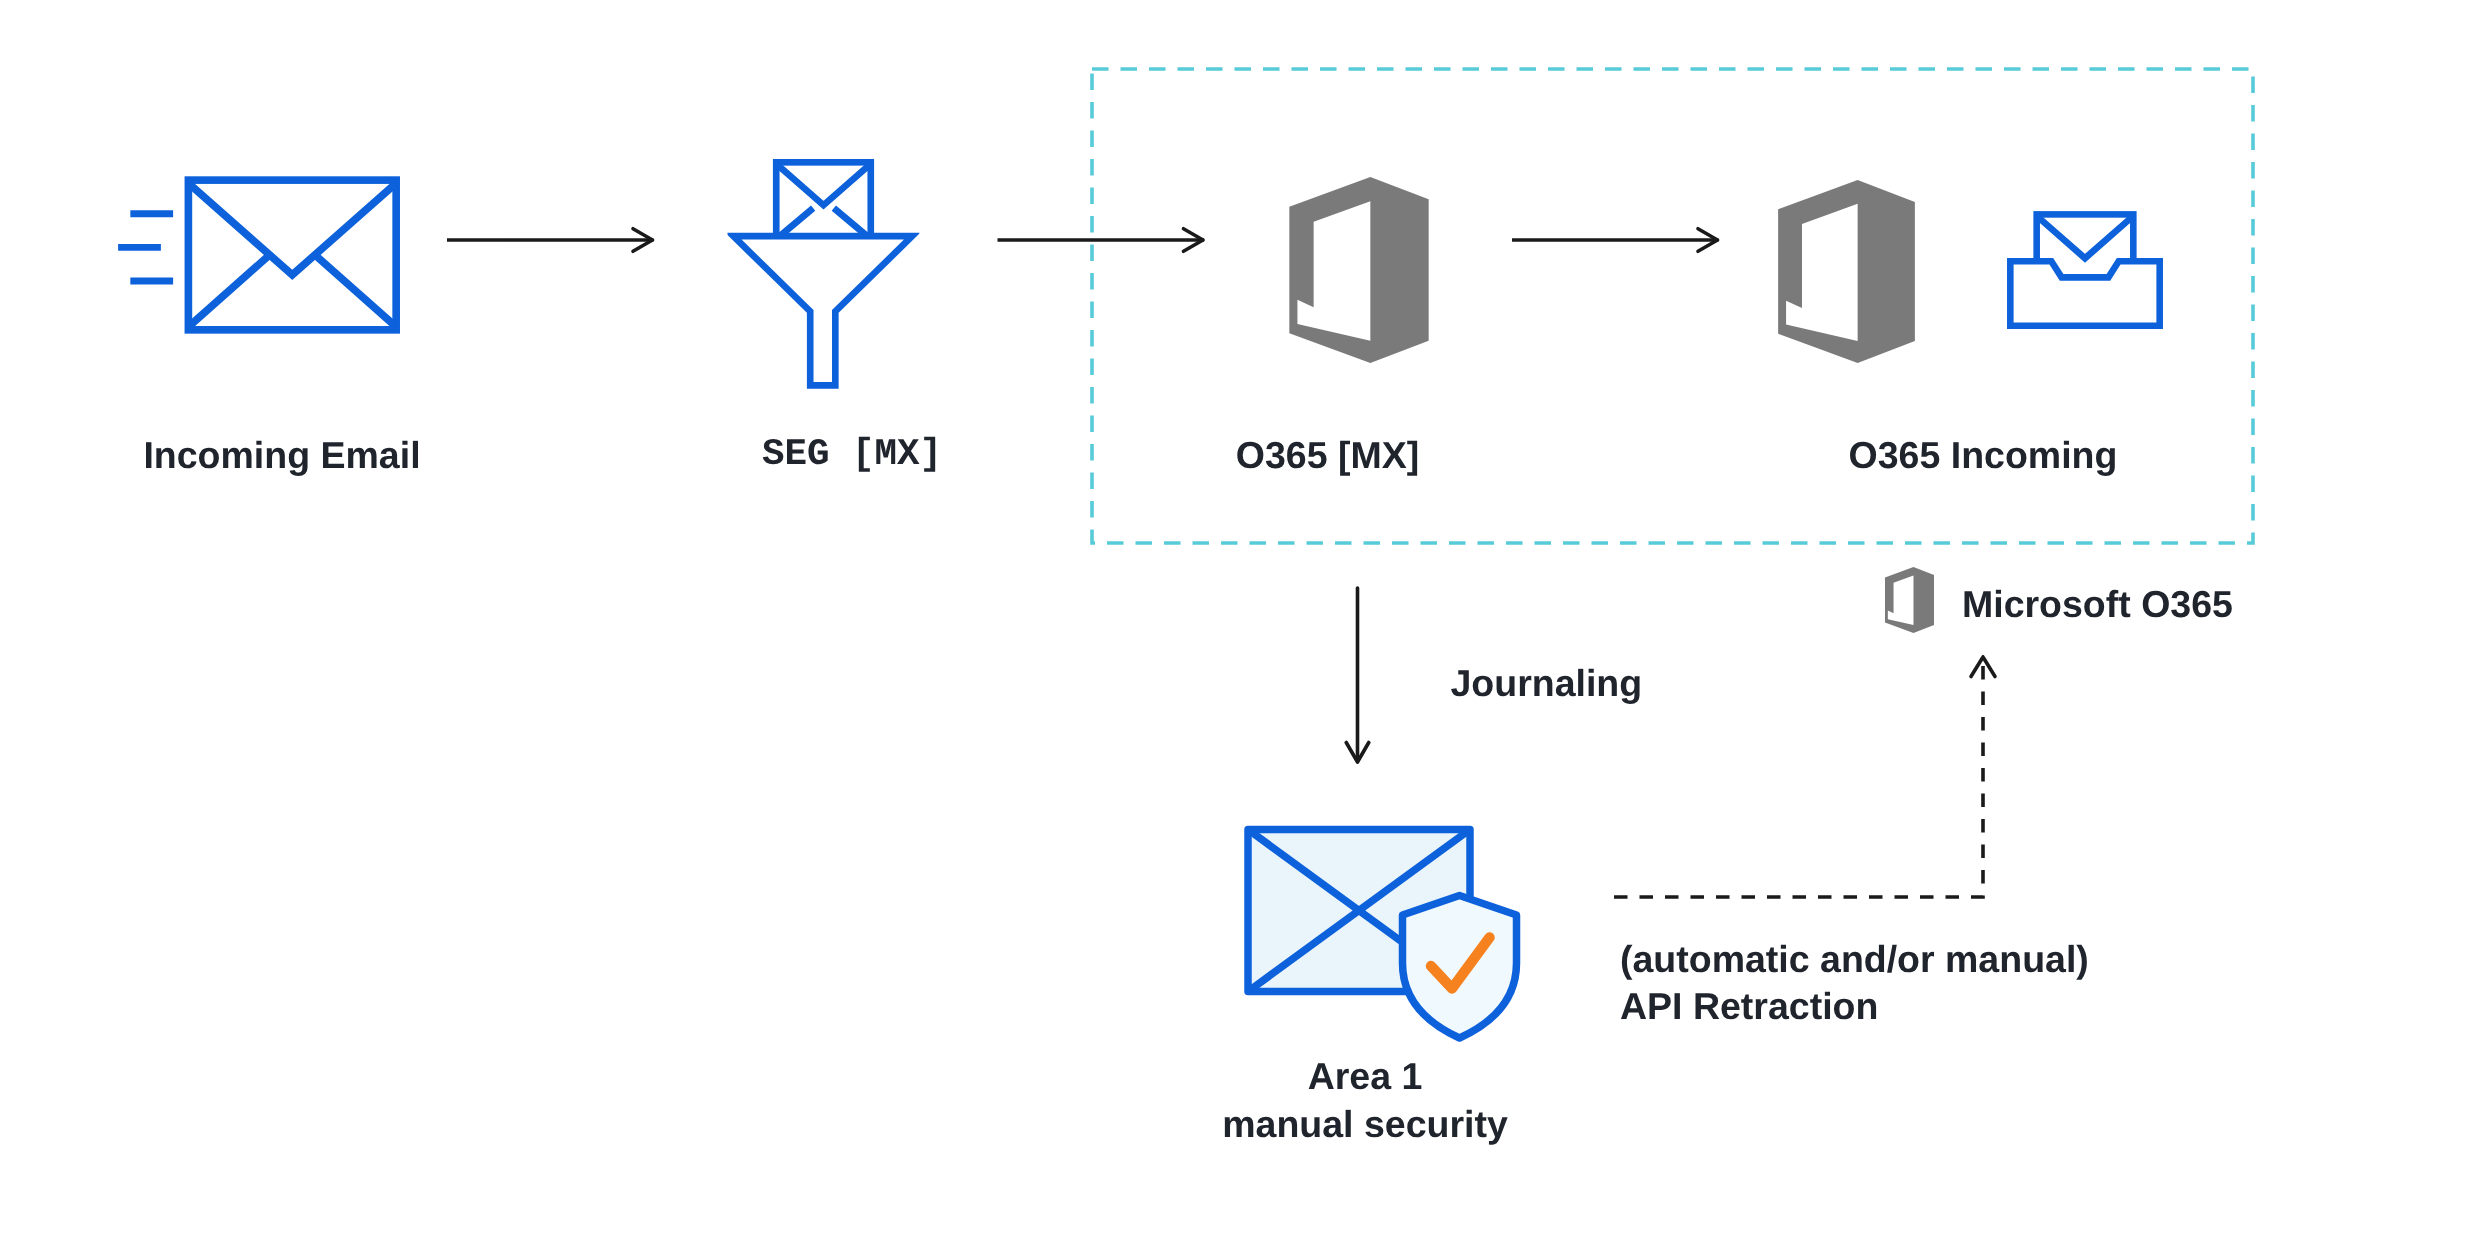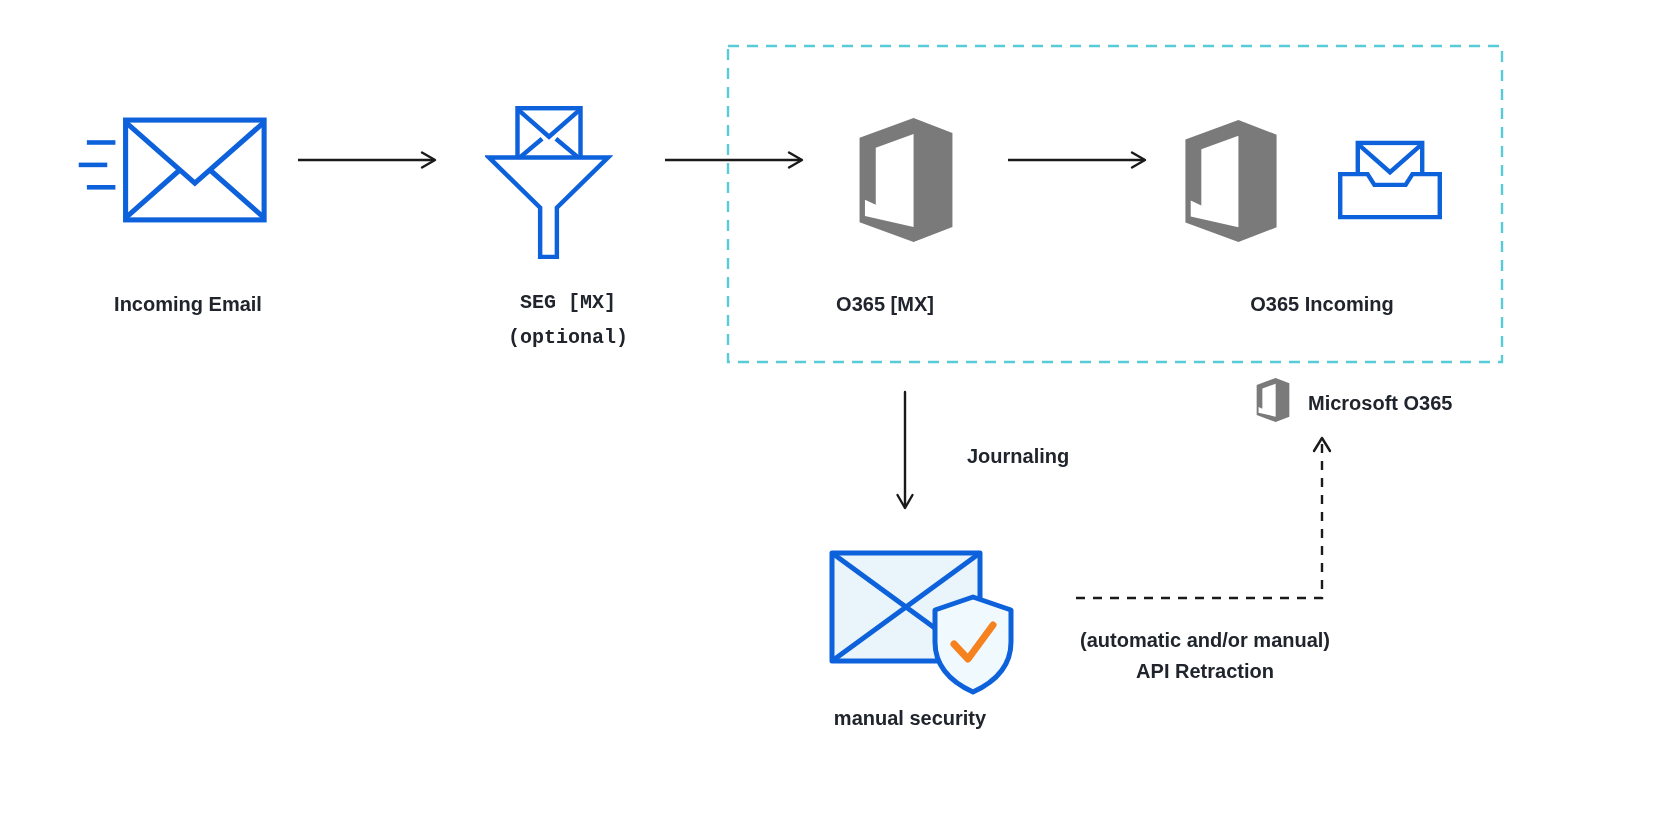--- a/index.html
+++ b/index.html
@@ -8,28 +8,28 @@
     width: 1661px;
     height: 831px;
     background: #ffffff;
     overflow: hidden;
     font-family: "Liberation Sans", sans-serif;
     color: #20242C;
   }
   .abs { position: absolute; }
   .label {
     position: absolute;
-    font-size: 20px;
+    font-size: 25px;
     font-weight: 700;
     color: #20242C;
     text-align: center;
     line-height: 33px;
     white-space: nowrap;
   }
-  .label.left { text-align: center; }
+  .label.left { text-align: left; }
   svg { display: block; }
 </style>
 </head>
 <body>
 
 <div class="canvas">
 
   <svg class="abs" style="left:726px; top:44px;" width="778" height="320" viewBox="0 0 778 320">
     <rect x="2" y="2" width="774" height="316" fill="none" stroke="#58CBD8" stroke-width="2.4" stroke-dasharray="11 8"></rect>
   </svg>
@@ -60,21 +60,20 @@
       <g stroke="#0D62DC" stroke-width="4.5" fill="none">
         <rect x="33" y="6" width="64" height="54" fill="#ffffff"></rect>
         <path d="M33,7 L65,35 L97,7"></path>
         <path d="M33,58 L58,37 M97,58 L72,37"></path>
         <path d="M4,56 L125,56 L73,107 L73,157 L56,157 L56,107 Z" fill="#ffffff"></path>
       </g>
     </svg>
   </div>
   <div class="label" style="left:468px; top:285px; width:200px; line-height:35px;font-family:Liberation Mono, monospace;">
     <div>SEG [MX]</div>
-    <div>(optional)</div>
   </div>
 
   <svg class="abs" style="left:665px; top:148px;" width="145" height="24" viewBox="0 0 145 24">
     <g stroke="#1A1A1A" stroke-width="2.4" fill="none" stroke-linecap="round">
       <path d="M0,12 H136"></path>
       <path d="M124,4.5 L137,12 M124,19.5 L137,12"></path>
     </g>
   </svg>
 
   <div class="abs" style="left:852px; top:118px;">
@@ -129,20 +128,21 @@
     <svg width="195" height="150" viewBox="0 0 195 150">
       <g stroke="#0D62DC" stroke-width="5" fill="none" stroke-linejoin="round">
         <rect x="4" y="8" width="148" height="108" fill="#E9F4FB"></rect>
         <path d="M4,8 L152,116 M152,8 L4,116"></path>
         <path d="M145,52 L183,65 L183,97 C183,121 167,137 145,147 C123,137 107,121 107,97 L107,65 Z" fill="#F0F9FE"></path>
       </g>
       <path d="M126,99 L140,114 L165,80" stroke="#F6821F" stroke-width="7" fill="none" stroke-linecap="round" stroke-linejoin="round"></path>
     </svg>
   </div>
   <div class="label" style="left:800px; top:702px; width:220px; line-height:32px;">
+    <div>Area 1</div>
     <div>manual security</div>
   </div>
 
   <svg class="abs" style="left:1072px; top:424px;" width="266" height="186" viewBox="0 0 266 186">
     <g stroke="#1A1A1A" stroke-width="2.4" fill="none">
       <path d="M4,174 L250,174 L250,16" stroke-dasharray="9 8"></path>
       <path d="M242,27 L250,14 M258,27 L250,14" stroke-linecap="round"></path>
     </g>
   </svg>
   <div class="label left" style="left:1080px; top:625px; line-height:31px;">

